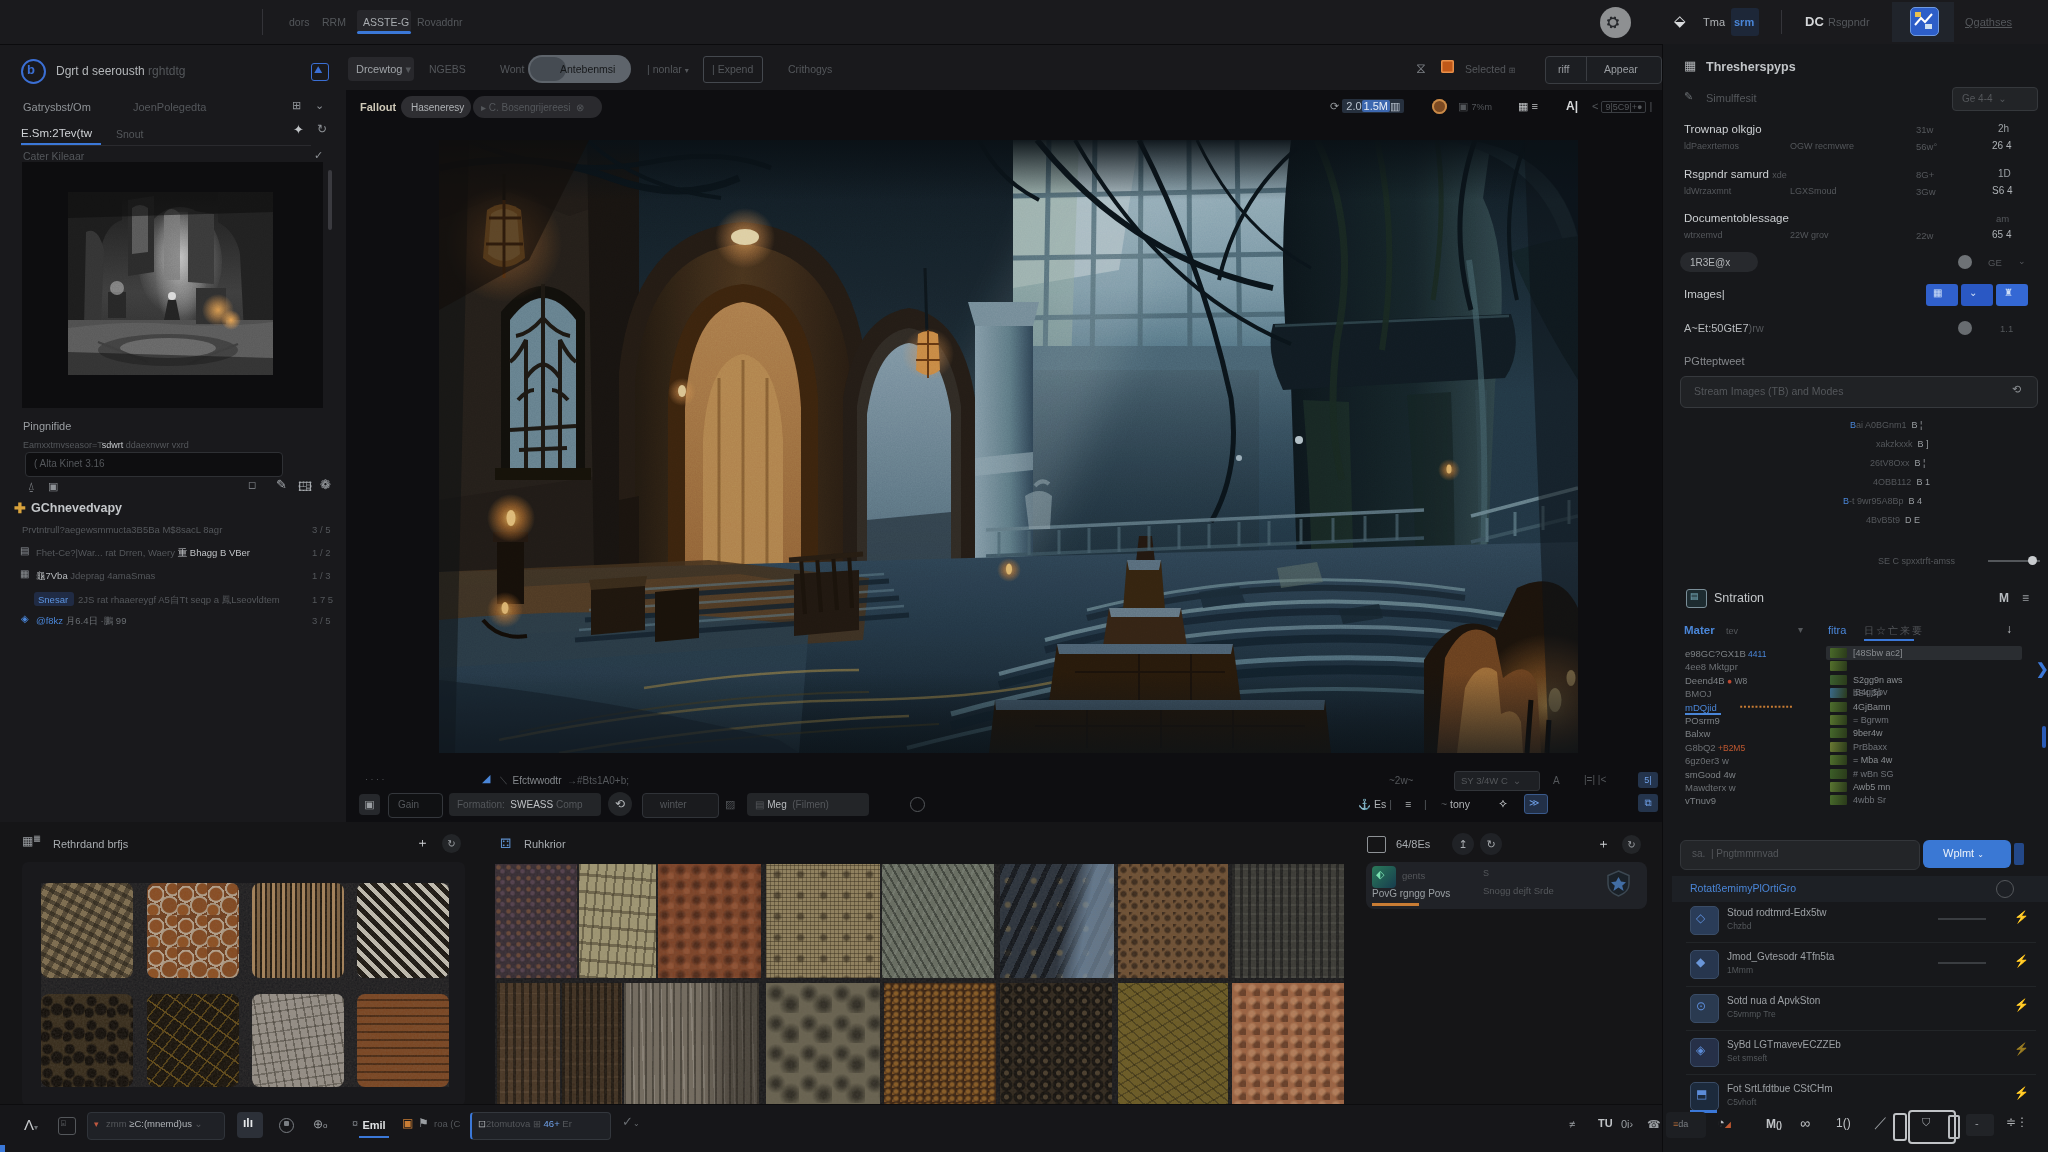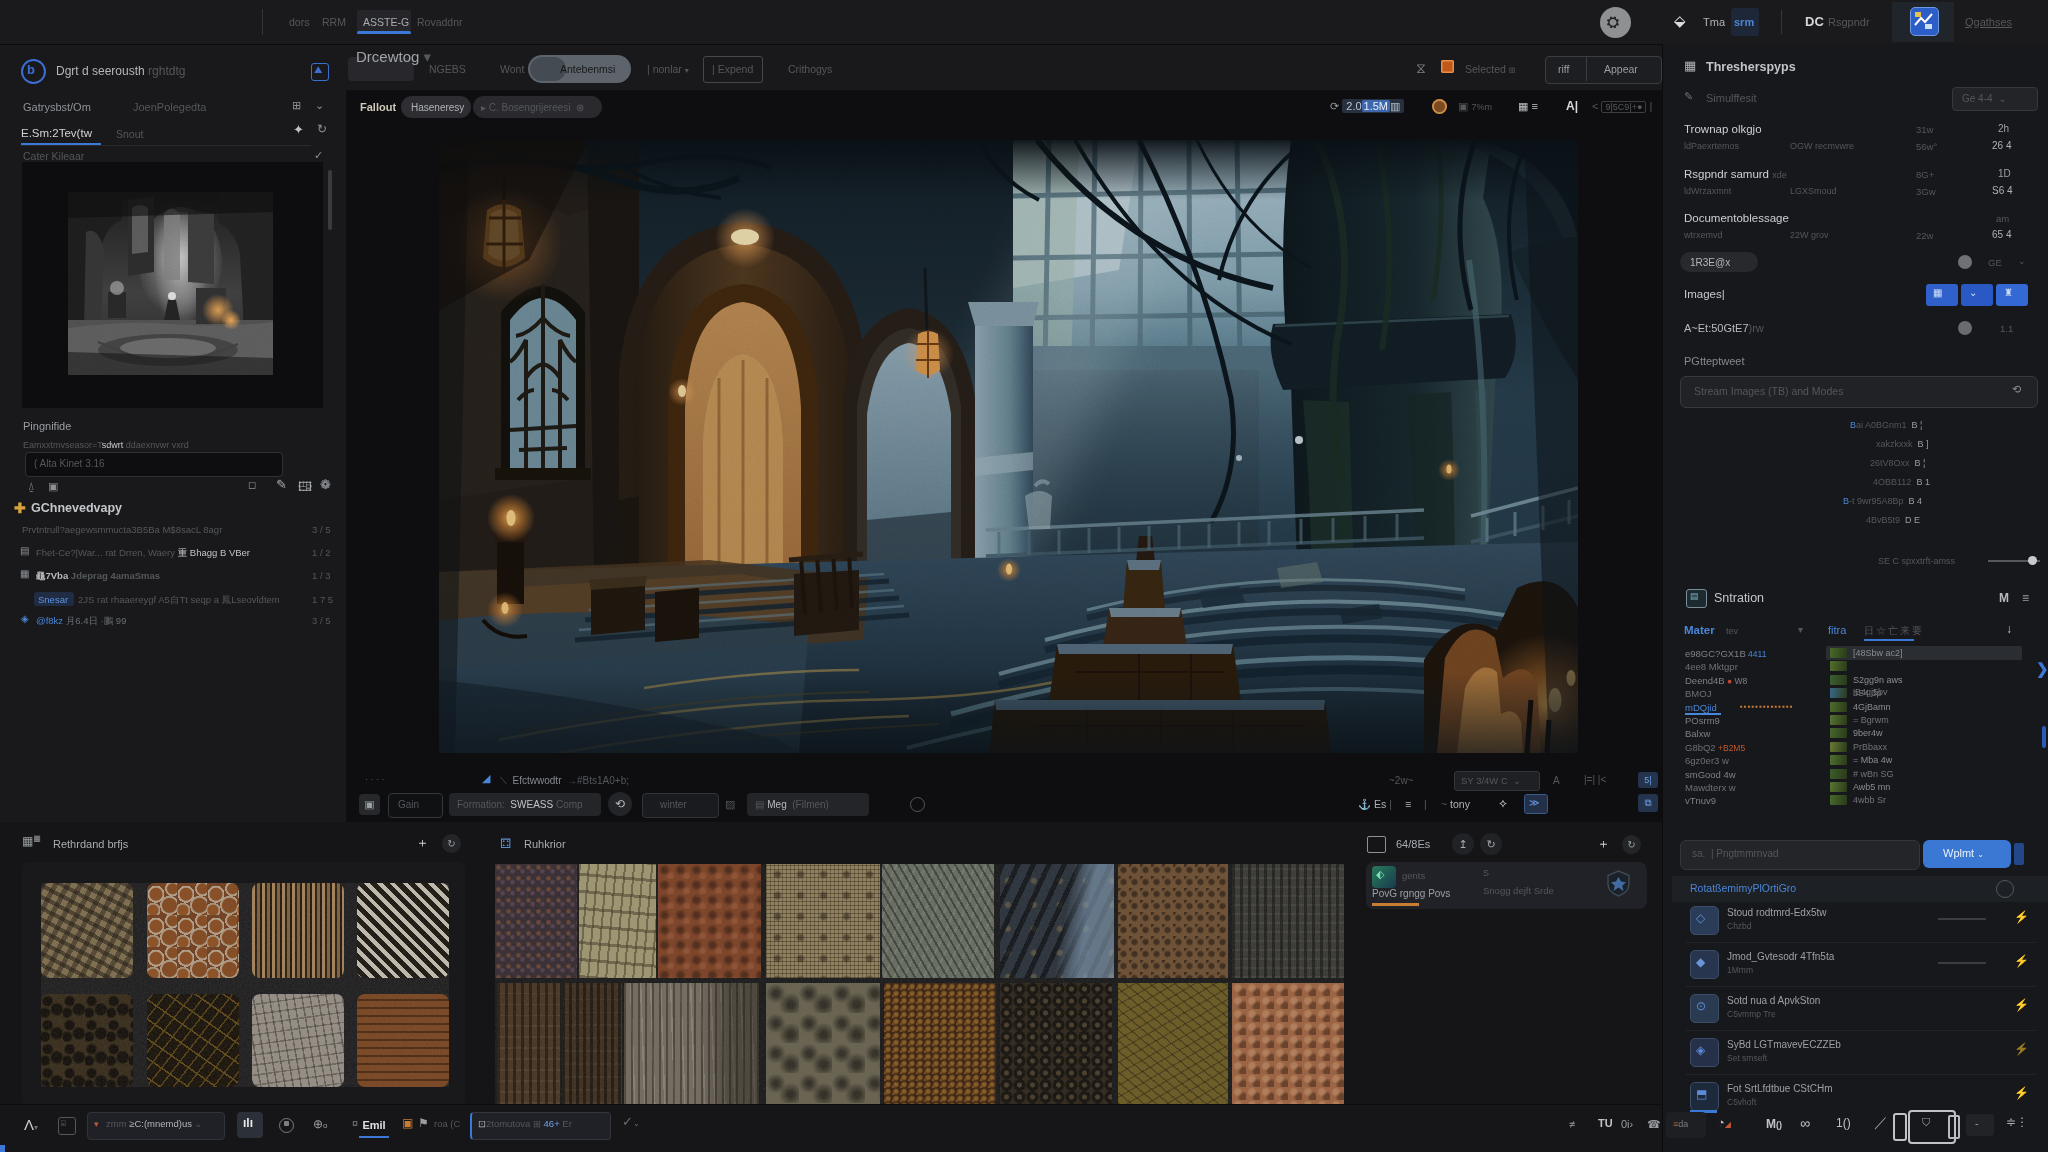--- a/index.html
+++ b/index.html
@@ -41,21 +41,21 @@
 <div class="a tx dim" style="left:1965px;top:16px;font-size:11px;text-decoration:underline;">Qgathses</div>
 
 <div class="a" style="left:0;top:45px;width:2048px;height:45px;background:#19191c;"></div>
 <div class="a" style="left:21px;top:59px;width:21px;height:21px;border-radius:50%;border:2px solid #3b6fd4;"></div>
 <div class="a" style="left:27px;top:62px;color:#3b6fd4;font-size:13px;font-weight:bold;">b</div>
 <div class="a tx" style="left:56px;top:64px;color:#b4b7ba;font-size:12px;">Dgrt d seerousth<span class="dim"> rghtdtg</span></div>
 <div class="a" style="left:311px;top:63px;width:16px;height:16px;border:1.5px solid #3b6fd4;border-radius:3px;"></div>
 <div class="a" style="left:314px;top:64px;color:#3b6fd4;font-size:10px;">⛰</div>
 
 <div class="a" style="left:348px;top:57px;width:66px;height:24px;background:#28282c;border-radius:4px;"></div>
-<div class="a tx" style="left:356px;top:48px;font-size:15px;color:#a0a4a8;">Drcewtog <span class="dim">▾</span></div>
+<div class="a tx" style="left:356px;top:63px;font-size:11px;color:#a0a4a8;">Drcewtog <span class="dim">▾</span></div>
 <div class="a tx dim" style="left:429px;top:63px;font-size:10.5px;">NGEBS</div>
 <div class="a tx dim" style="left:500px;top:63px;font-size:10.5px;">Wont</div>
 <div class="a" style="left:528px;top:55px;width:103px;height:28px;background:#5e646b;border-radius:14px;"></div>
 <div class="a" style="left:530px;top:57px;width:36px;height:24px;background:#454b52;border-radius:12px;"></div>
 <div class="a tx" style="left:560px;top:63px;font-size:10.5px;color:#16181a;">Antebenmsi</div>
 <div class="a tx dim" style="left:647px;top:63px;font-size:10.5px;">| nonlar <span style="font-size:8px;">▾</span></div>
 <div class="a" style="left:703px;top:56px;width:58px;height:25px;border:1px solid #44484e;border-radius:3px;"></div>
 <div class="a tx dim" style="left:712px;top:63px;font-size:10.5px;">| Expend</div>
 <div class="a tx dim" style="left:788px;top:63px;font-size:10.5px;">Crithogys</div>
 
@@ -143,21 +143,21 @@
 <div class="a ic" style="left:298px;top:477px;font-size:13px;color:#a8acb0;">🖽</div>
 <div class="a ic" style="left:320px;top:477px;font-size:13px;color:#a8acb0;">❁</div>
 <div class="a" style="left:14px;top:500px;font-size:14px;color:#d8a23c;font-weight:bold;">✚</div>
 <div class="a tx" style="left:31px;top:501px;font-size:12.5px;color:#c4c7ca;font-weight:bold;">GChnevedvapy</div>
 <div class="a tx dim" style="left:22px;top:524px;font-size:9.5px;">Prvtntrull?aegewsmmucta3B5Ba M$8sacL 8agr</div>
 <div class="a tx dim" style="left:312px;top:524px;font-size:9.5px;">3 / 5</div>
 <div class="a ic dim" style="left:20px;top:545px;font-size:10px;">▤</div>
 <div class="a tx dim" style="left:36px;top:547px;font-size:9.5px;">Fhet-Ce?|War... rat Drren, Waery <span style="color:#c0c3c6;">重 Bhagg B VBer</span></div>
 <div class="a tx dim" style="left:312px;top:547px;font-size:9.5px;">1 / 2</div>
 <div class="a ic dim" style="left:20px;top:568px;font-size:10px;">▦</div>
-<div class="a tx dim" style="left:36px;top:570px;font-size:9.5px;font-weight:bold;"><span style="color:#b8bbbe;">龜7Vba</span> Jdeprag 4amaSmas</div>
+<div class="a tx dim" style="left:36px;top:570px;font-size:9.5px;"><span style="color:#b8bbbe;">龜7Vba</span> Jdeprag 4amaSmas</div>
 <div class="a tx dim" style="left:312px;top:570px;font-size:9.5px;">1 / 3</div>
 <div class="a" style="left:34px;top:592px;width:40px;height:14px;background:rgba(59,111,212,.22);border-radius:3px;"></div>
 <div class="a tx" style="left:38px;top:594px;font-size:9.5px;color:#5c94e0;">Snesar</div>
 <div class="a tx dim" style="left:78px;top:594px;font-size:9.5px;">2JS rat rhaaereygf A5自Tt seqp a 鳳Lseovldtem</div>
 <div class="a tx dim" style="left:312px;top:594px;font-size:9.5px;">1 7 5</div>
 <div class="a ic" style="left:21px;top:613px;font-size:10px;color:#4a86d8;">◈</div>
 <div class="a tx" style="left:36px;top:615px;font-size:9.5px;color:#4a86d8;">@f8kz<span class="dim" style="color:#6a6e72;"> 月6.4日 ·鵬 99</span></div>
 <div class="a tx dim" style="left:312px;top:615px;font-size:9.5px;">3 / 5</div>
 
 <div class="a" style="left:346px;top:90px;width:1316px;height:732px;background:#0e0e11;"></div>

